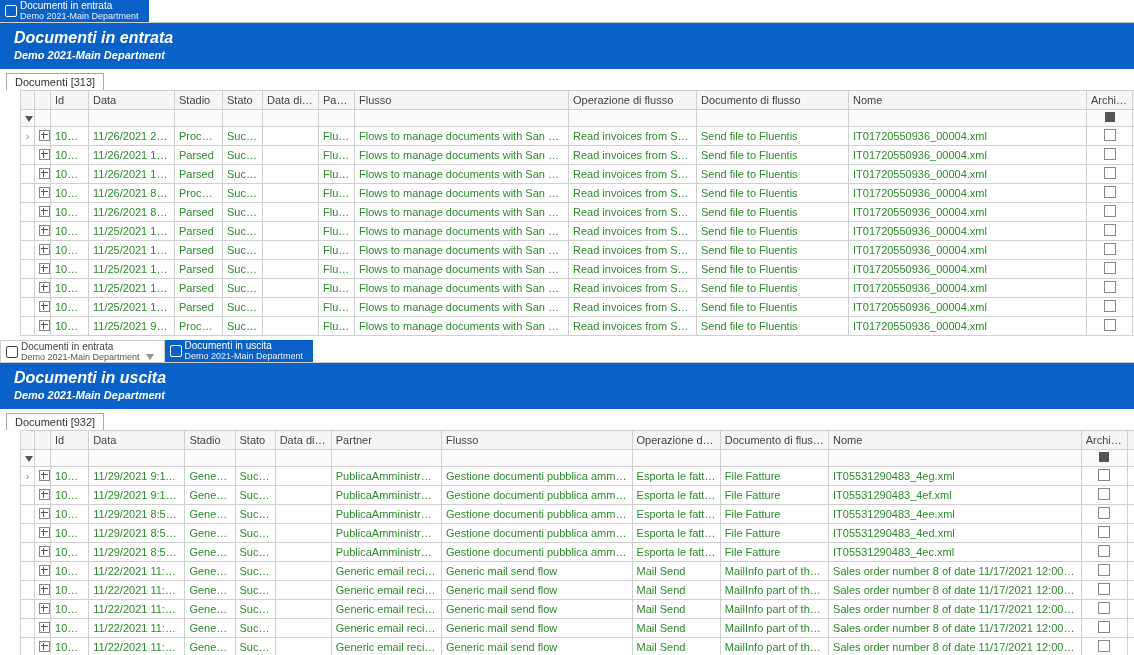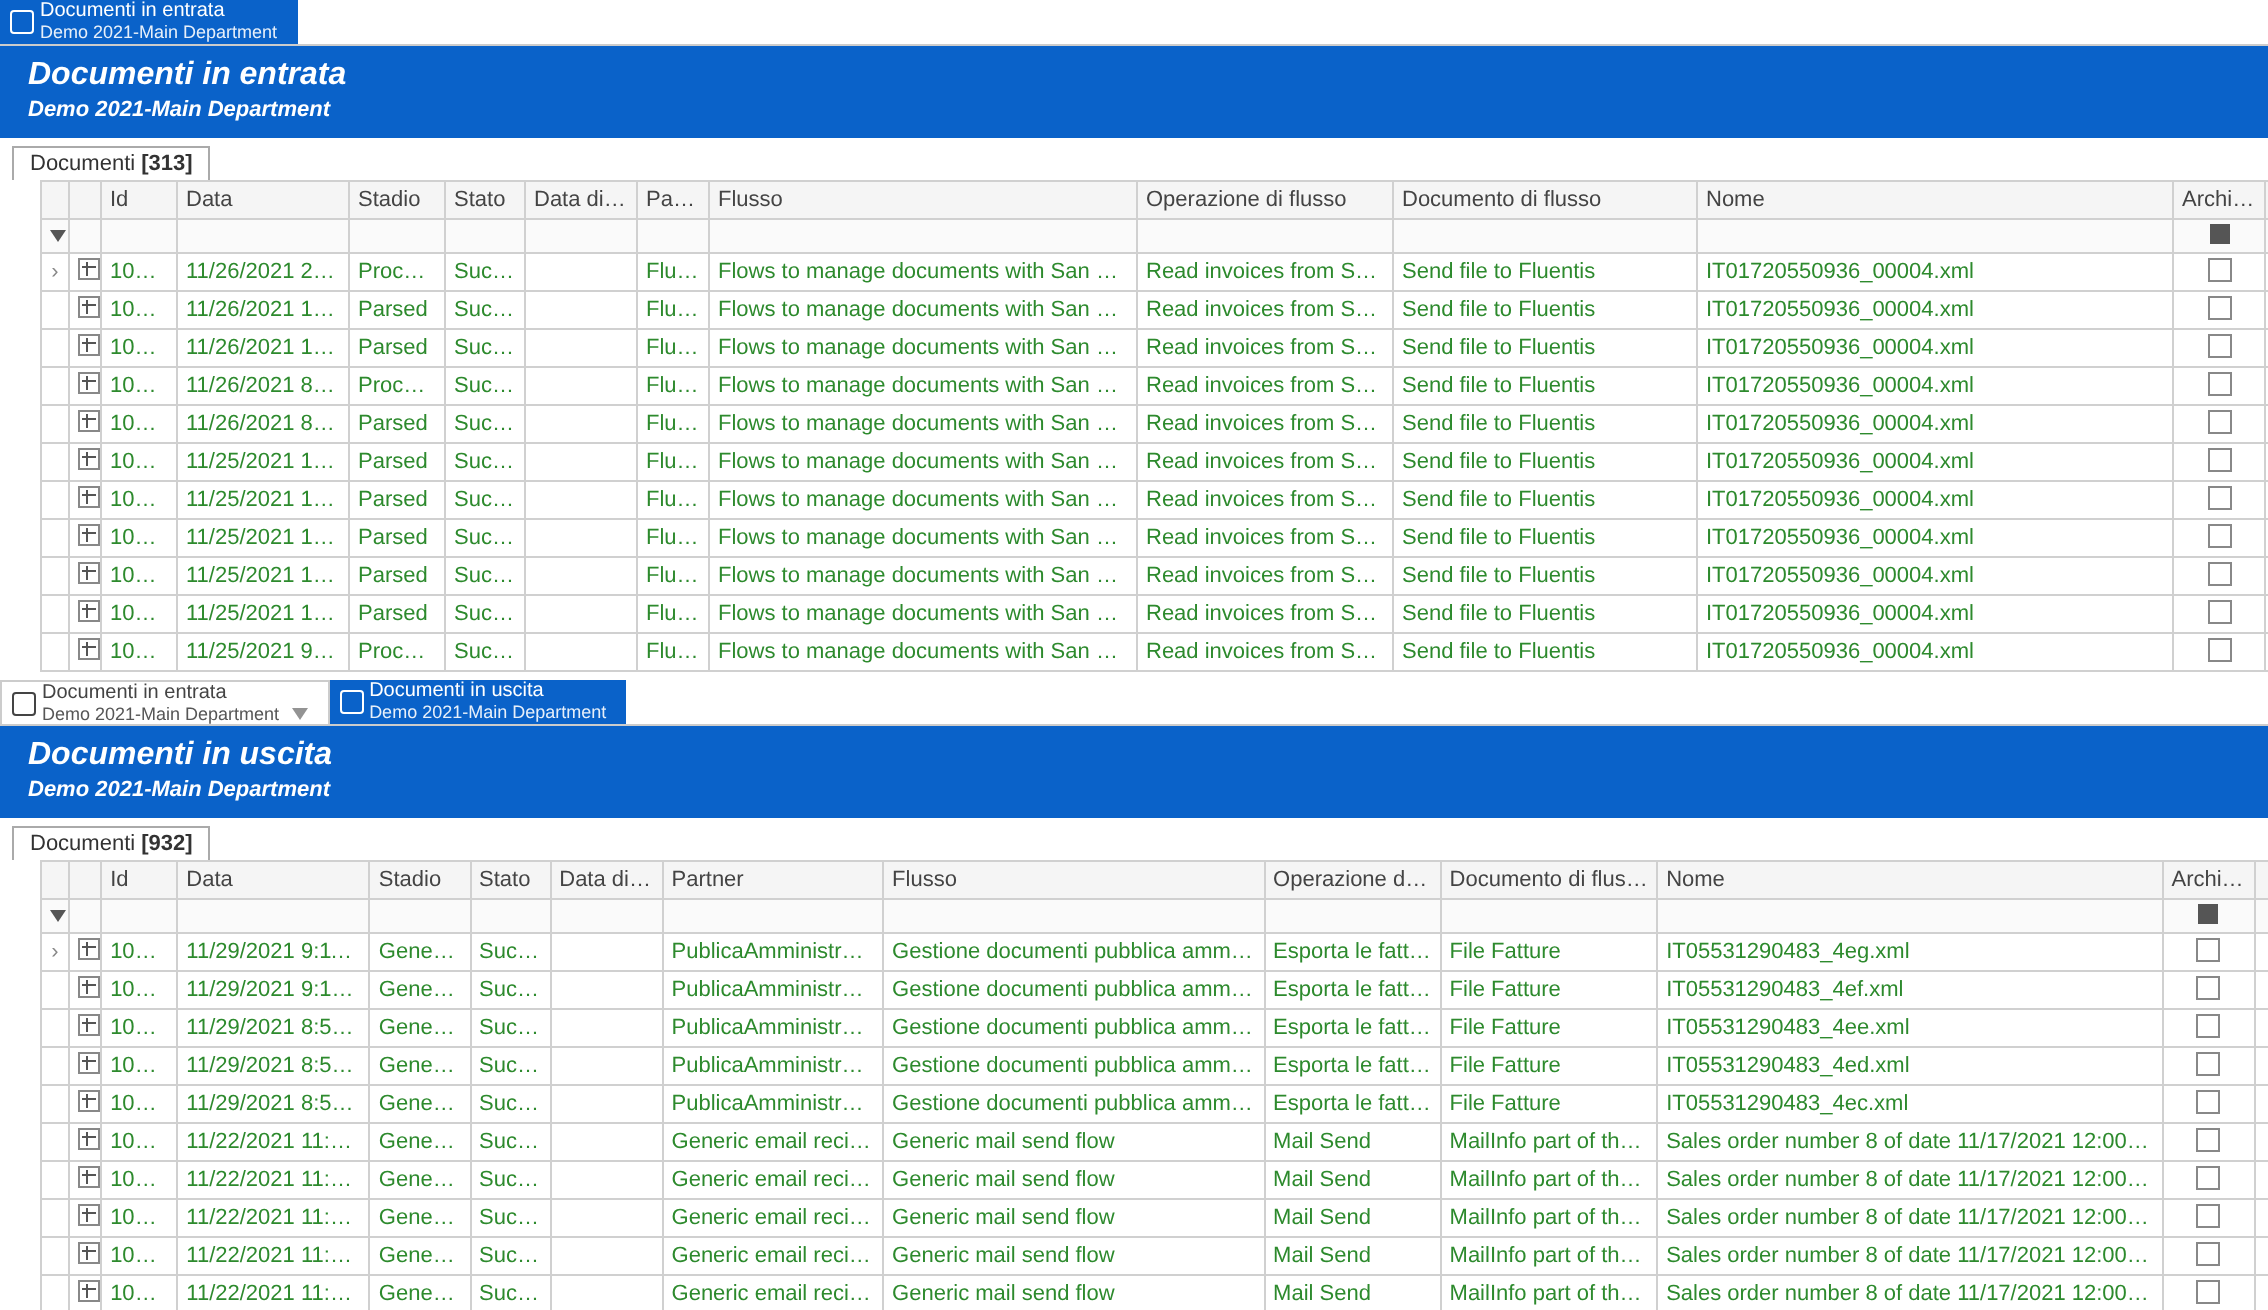--- a/index.html
+++ b/index.html
@@ -6,21 +6,21 @@
 .tabstrip{display:flex;background:#fff;border-bottom:1px solid #ccc;height:22px;align-items:flex-end}
 .tabstrip .tab{display:flex;flex-direction:column;padding:2px 10px 2px 20px;background:#0a62c9;color:#fff;position:relative;font-size:10px;line-height:11px;height:22px;box-sizing:border-box;justify-content:center}
 .tabstrip .tab.inactive{background:#fff;color:#444;border:1px solid #ccc;border-bottom:none}
 .tabstrip .tab .tab-icon{position:absolute;left:5px;top:5px;width:10px;height:10px;border:1px solid currentColor;border-radius:2px}
 .tabstrip .tab .title{font-weight:400}
 .tabstrip .tab .subtitle{font-size:9px;opacity:.9}
 .header{background:#0a62c9;color:#fff;padding:6px 14px 8px 14px}
 .header .h-title{font-size:16px;font-weight:700;font-style:italic}
 .header .h-sub{font-size:11px;font-weight:700;font-style:italic;margin-top:2px}
 .grid-tab{display:inline-block;border:1px solid #aaa;border-bottom:none;padding:2px 8px;margin-left:6px;font-size:11px;background:#fff}
-.grid-tab b{font-weight:700}
+.grid-tab b{font-weight:400}
 table.grid{border-collapse:collapse;width:1122px;margin:0 20px;border:1px solid #bbb;table-layout:fixed}
 table.grid th,table.grid td{border:1px solid #d0d0d0;padding:1px 4px;height:16px;text-align:left;font-size:11px;white-space:nowrap;overflow:hidden;text-overflow:ellipsis}
 table.grid th{background:#f5f5f5;color:#444;font-weight:400}
 table.grid tr.filter td{background:#fafafa;height:14px}
 table.grid td.center{text-align:center}
 table.grid .green{color:#2d8a2d}
 table.grid .chk{display:inline-block;width:10px;height:10px;border:1px solid #888;background:#fff}
 table.grid .expand{display:inline-block;width:9px;height:9px;border:1px solid #888;position:relative}
 table.grid .expand::before{content:"";position:absolute;left:1px;right:1px;top:3px;border-top:1px solid #555}
 table.grid .expand::after{content:"";position:absolute;top:1px;bottom:1px;left:3px;border-left:1px solid #555}

